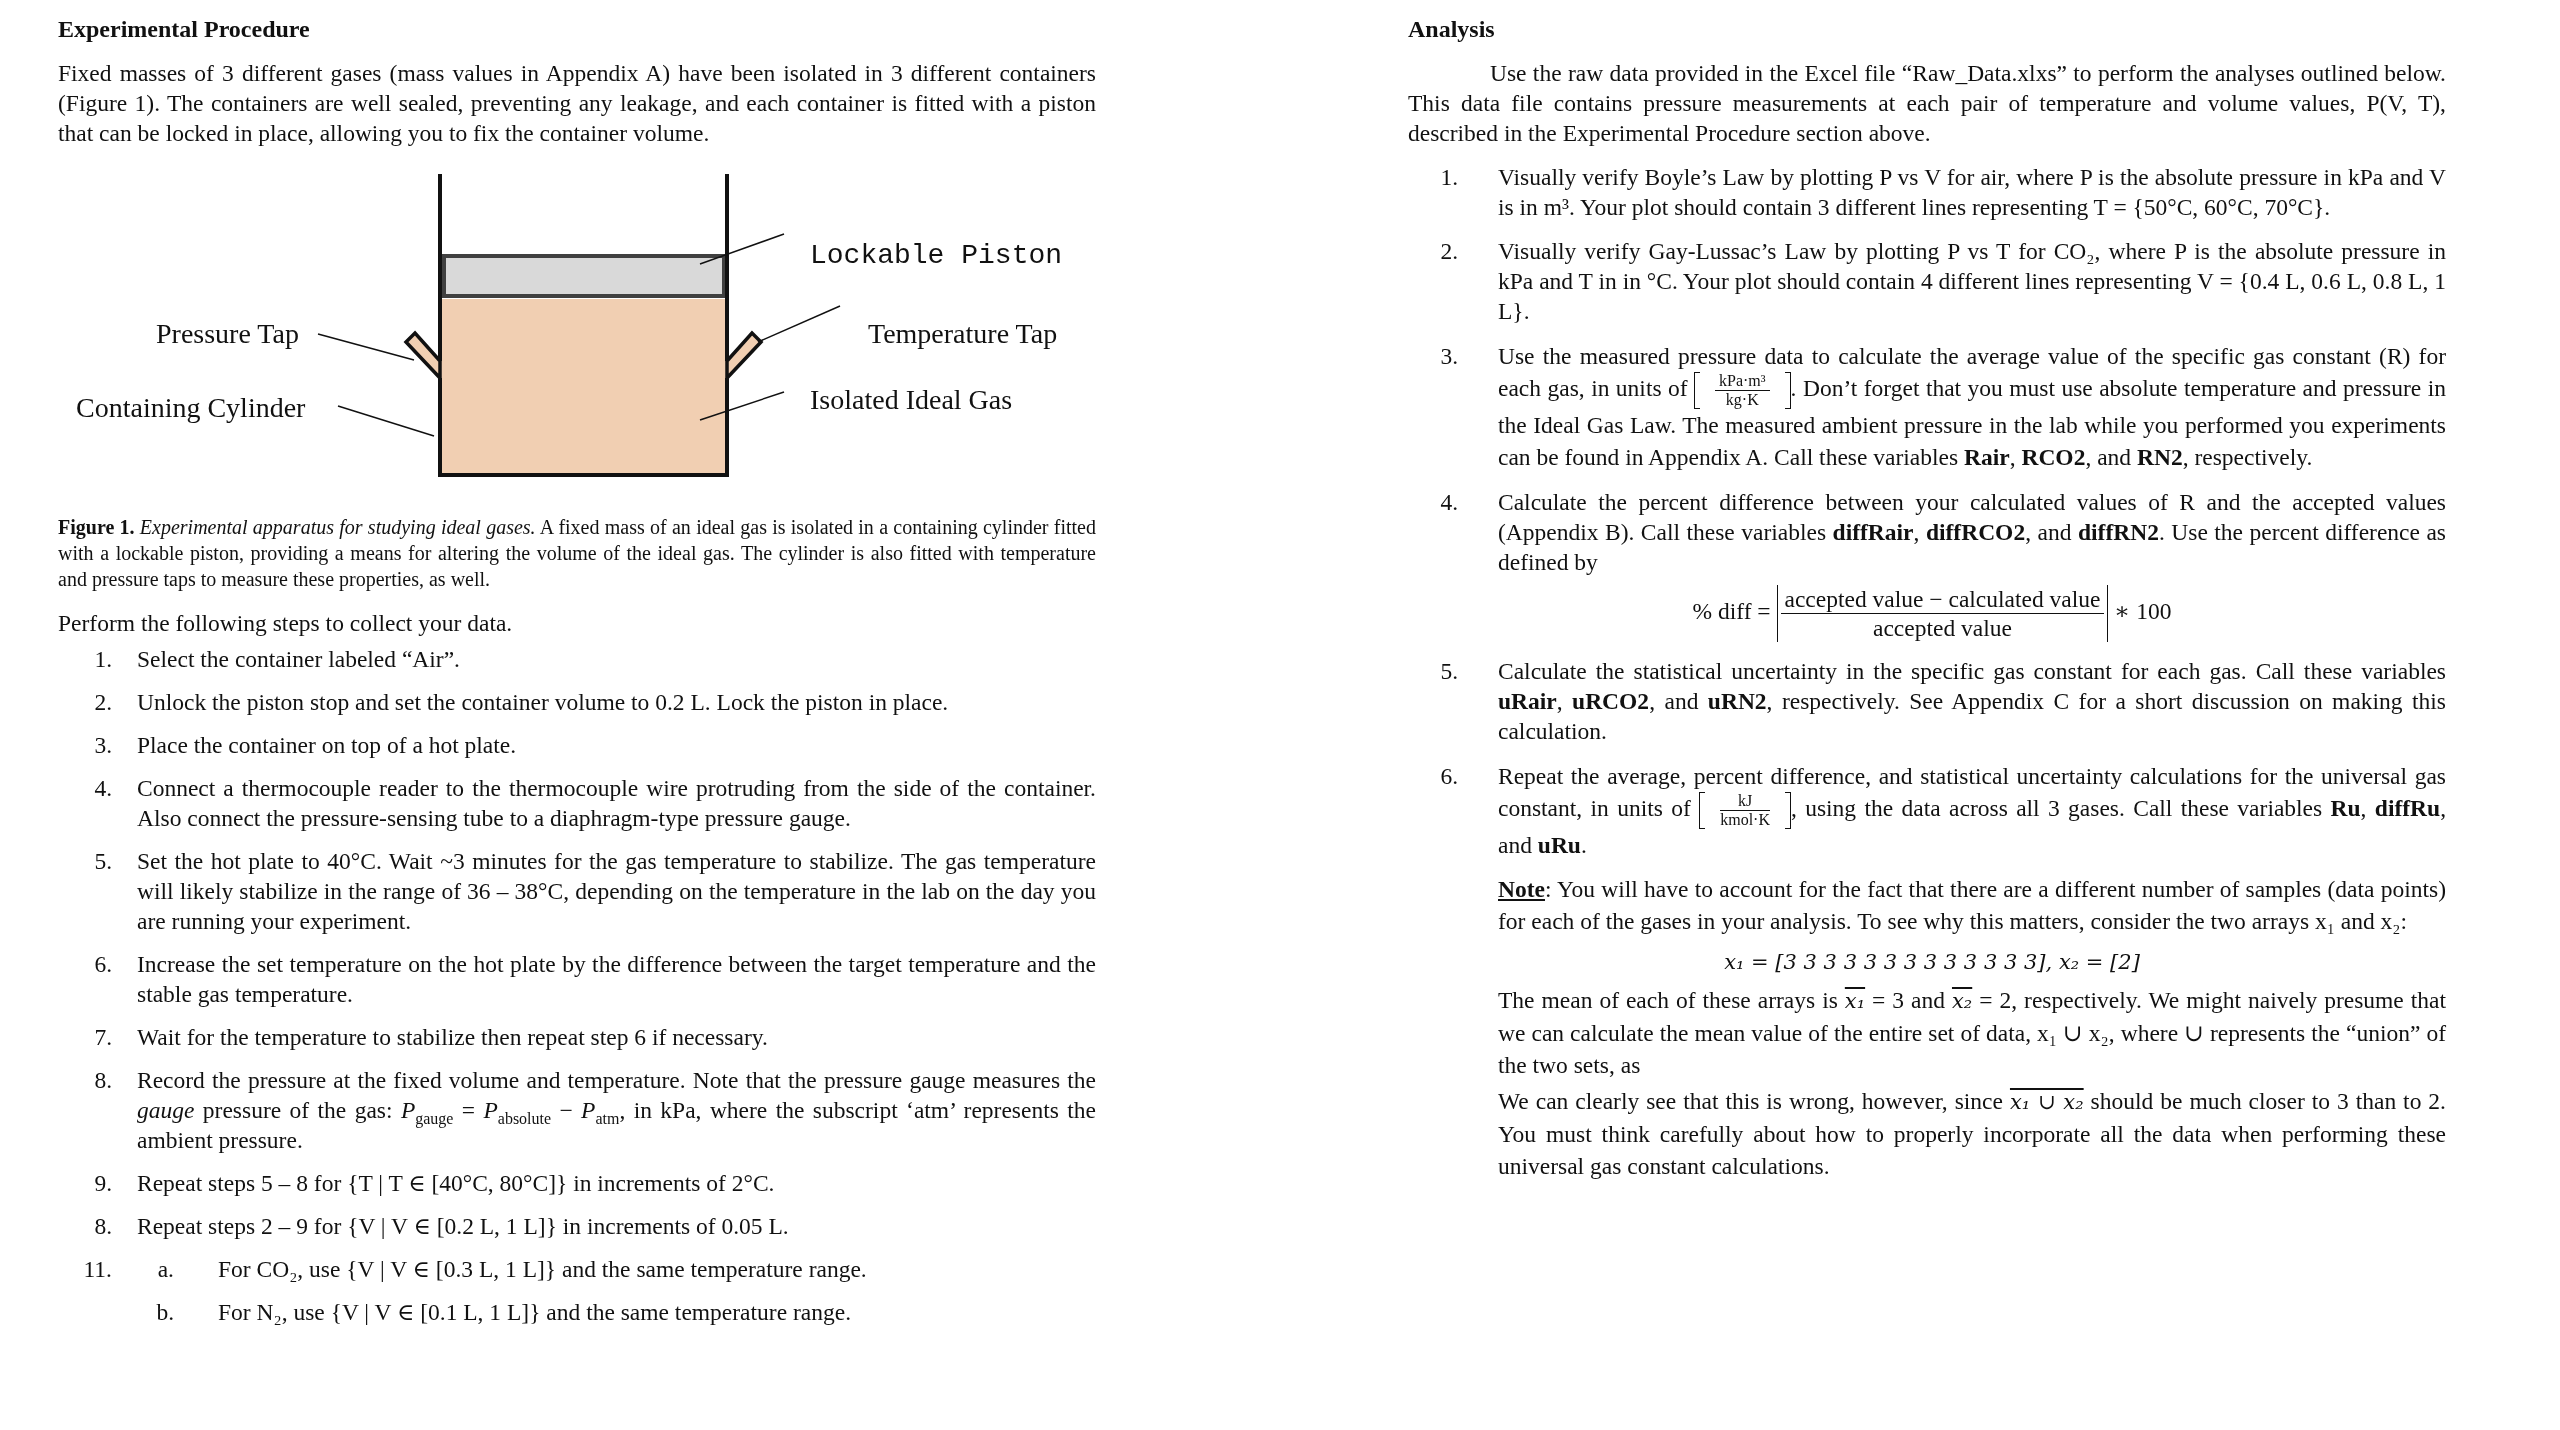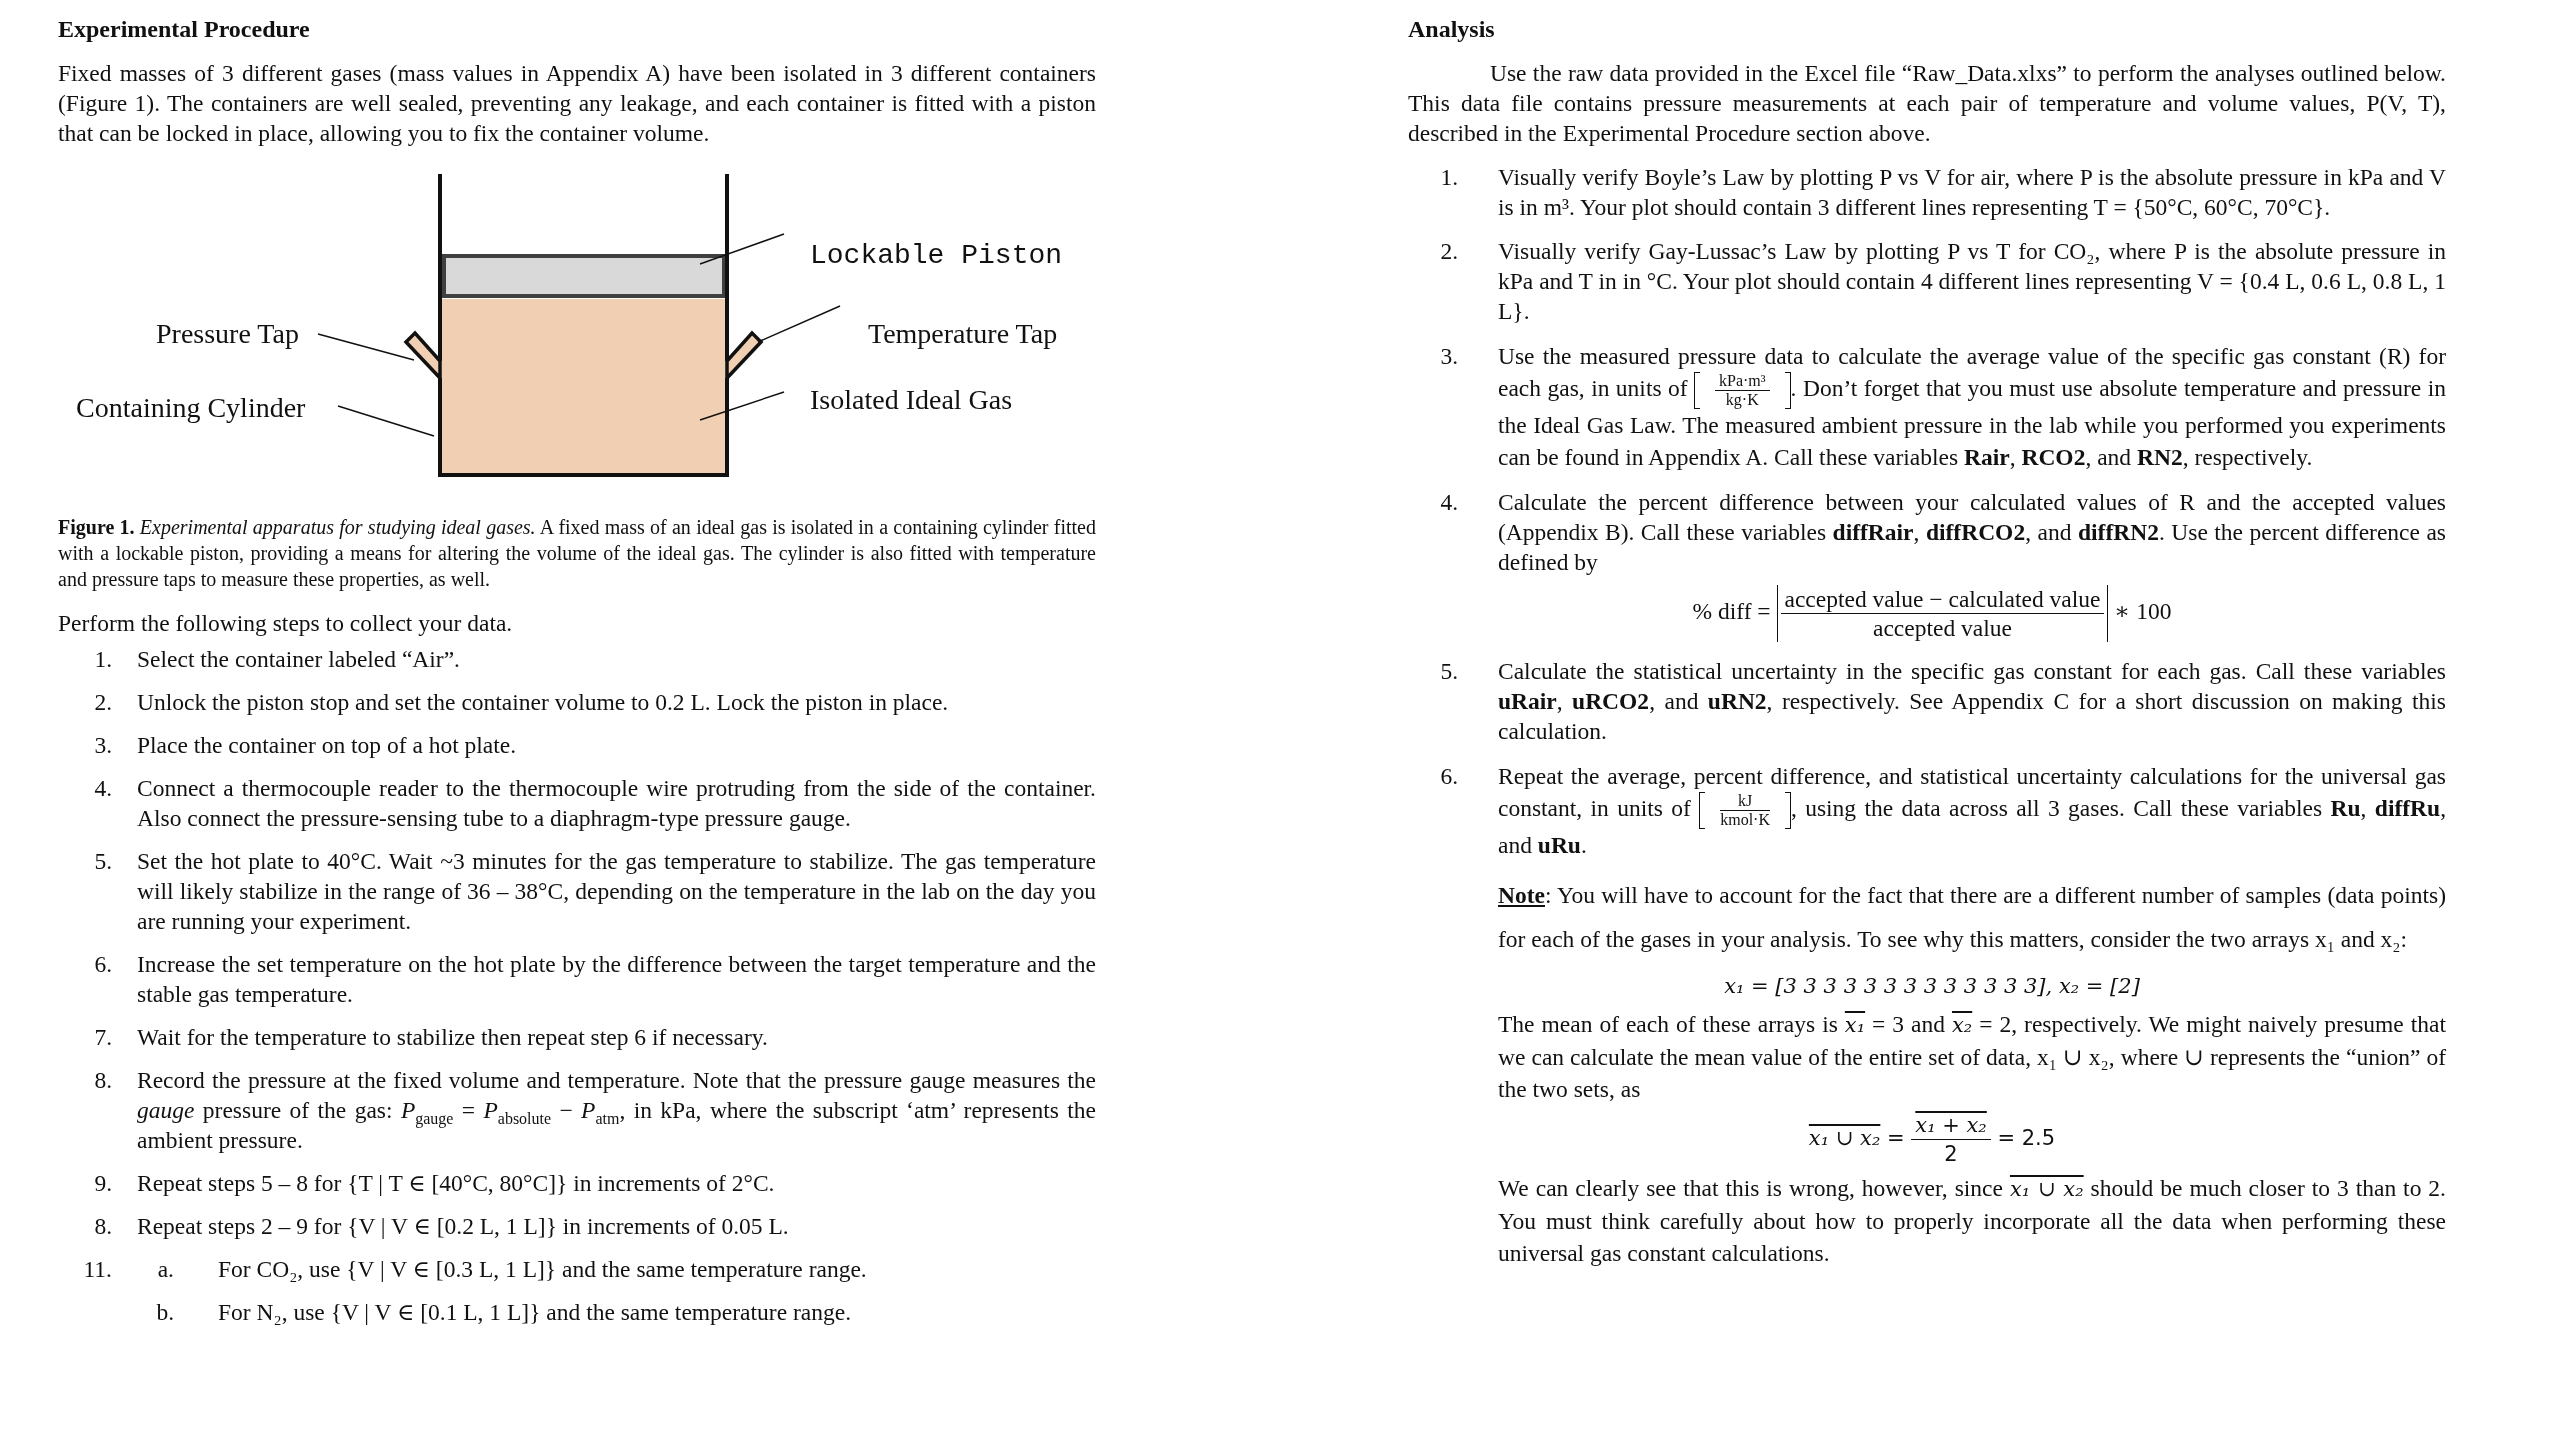--- a/index.html
+++ b/index.html
@@ -110,22 +110,19 @@
     <li><span class="num">2.</span><span>Visually verify Gay-Lussac’s Law by plotting P vs T for CO₂, where P is the absolute pressure in kPa and T in in °C. Your plot should contain 4 different lines representing V = {0.4 L, 0.6 L, 0.8 L, 1 L}.</span></li>
     <li style="line-height:32px;"><span class="num">3.</span><span>Use the measured pressure data to calculate the average value of the specific gas constant (R) for each gas, in units of </span><span class="unit"><span class="frac"><span class="top">kPa·m³</span><span class="bot">kg·K</span></span></span><span>. Don’t forget that you must use absolute temperature and pressure in the Ideal Gas Law. The measured ambient pressure in the lab while you performed you experiments can be found in Appendix A. Call these variables </span><span class="b">Rair</span><span>, </span><span class="b">RCO2</span><span>, and </span><span class="b">RN2</span><span>, respectively.</span></li>
     <li><span class="num">4.</span><span>Calculate the percent difference between your calculated values of R and the accepted values (Appendix B). Call these variables </span><span class="b">diffRair</span><span>, </span><span class="b">diffRCO2</span><span>, and </span><span class="b">diffRN2</span><span>. Use the percent difference as defined by</span>
       <div class="eq" style="margin-left:-80px; margin-top:8px;">
         <span>% diff = </span><span class="abs"><span class="frac"><span class="top">accepted value − calculated value</span><span class="bot">accepted value</span></span></span><span> ∗ 100</span>
       </div>
     </li>
     <li><span class="num">5.</span><span>Calculate the statistical uncertainty in the specific gas constant for each gas. Call these variables </span><span class="b">uRair</span><span>, </span><span class="b">uRCO2</span><span>, and </span><span class="b">uRN2</span><span>, respectively. See Appendix C for a short discussion on making this calculation.</span></li>
     <li style="line-height:32px;"><span class="num">6.</span><span>Repeat the average, percent difference, and statistical uncertainty calculations for the universal gas constant, in units of </span><span class="unit"><span class="frac"><span class="top">kJ</span><span class="bot">kmol·K</span></span></span><span>, using the data across all 3 gases. Call these variables </span><span class="b">Ru</span><span>, </span><span class="b">diffRu</span><span>, and </span><span class="b">uRu</span><span>.</span>
 
-      <p class="note-para" style="margin-top:12px; line-height:44px;"><span class="u b">Note</span><span>: You will have to account for the fact that there are a different number of samples (data points) for each of the gases in your analysis. To see why this matters, consider the two arrays x₁ and x₂:</span></p>
+      <p class="note-para" style="margin-top:12px; line-height:32px;"><span class="u b">Note</span><span>: You will have to account for the fact that there are a different number of samples (data points) for each of the gases in your analysis. To see why this matters, consider the two arrays x₁ and x₂:</span></p>
       <div class="eq" style="margin-left:-80px; margin-top:8px; margin-bottom:6px;"><span class="math">x₁ = [3 3 3 3 3 3 3 3 3 3 3 3 3],      x₂ = [2]</span></div>
       <p class="note-para"><span>The mean of each of these arrays is </span><span class="math overline">x₁</span><span> = 3 and </span><span class="math overline">x₂</span><span> = 2, respectively. We might naively presume that we can calculate the mean value of the entire set of data, x₁ ∪ x₂, where ∪ represents the “union” of the two sets, as</span></p>
-      <div class="eq" style="margin-left:-80px; margin-top:6px; margin-bottom:4px;">
-        <span class="math overline">x₁ ∪ x₂</span><span class="mathup"> = </span><span class="frac"><span class="top math overline" style="border-bottom:1.5px solid #111;">x₁ + x₂</span><span class="bot mathup">2</span></span><span class="mathup"> = 2.5</span>
-      </div>
       <p class="note-para"><span>We can clearly see that this is wrong, however, since </span><span class="math overline">x₁ ∪ x₂</span><span> should be much closer to 3 than to 2. You must think carefully about how to properly incorporate all the data when performing these universal gas constant calculations.</span></p>
     </li>
   </ol>
 </div>
 
 </body></html>

